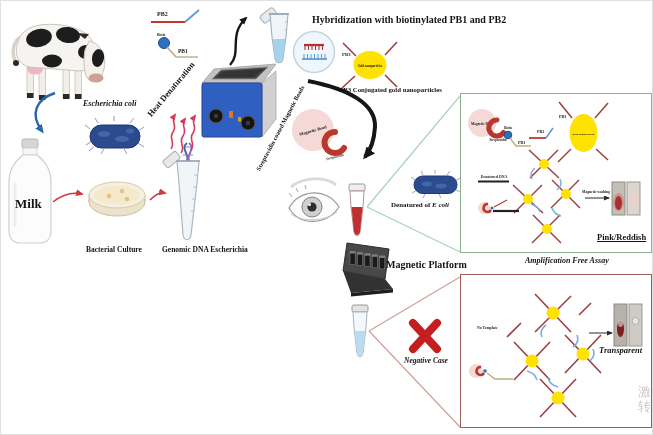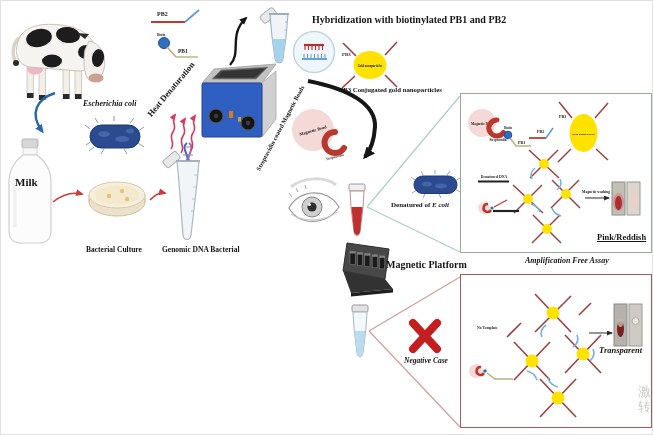--- a/index.html
+++ b/index.html
@@ -363,23 +363,23 @@
       <path d="M128,58 L151,58" stroke="#2a2a2a" stroke-width="1" marker-end="url(#mTiny)"></path>
       <rect x="153" y="29" width="13" height="42" fill="#b5b2ac" stroke="#8a8a84"></rect>
       <ellipse cx="159.5" cy="54" rx="3.5" ry="8" fill="#7a2020"></ellipse>
       <ellipse cx="159.5" cy="48" rx="2.5" ry="4" fill="#c8b8b0" opacity="0.8"></ellipse>
       <rect x="168" y="29" width="13" height="42" fill="#cfcbc4" stroke="#9a9a94"></rect>
       <circle cx="174.5" cy="46" r="3.5" fill="#e8e5e0" stroke="#b0ada6"></circle>
     </svg>
   </div>
 
   <div class="lbl it" style="left:82px;top:99px;font-size:8px;">Escherichia coli</div>
-  <div class="lbl" style="left:14px;top:176px;font-size:11px;">Milk</div>
+  <div class="lbl" style="left:14px;top:196px;font-size:13px;">Milk</div>
   <div class="lbl" style="left:85px;top:245px;font-size:7.5px;">Bacterial Culture</div>
-  <div class="lbl" style="left:161px;top:245px;font-size:7.5px;">Genomic DNA Bacterial</div>
+  <div class="lbl" style="left:161px;top:245px;font-size:7.5px;">Genomic DNA Escherichia</div>
   <div class="lbl" style="left:136px;top:84px;font-size:8.5px;transform:rotate(-50deg);transform-origin:center;">Heat Denaturation</div>
   <div class="lbl" style="left:311px;top:14px;font-size:10px;">Hybridization with biotinylated PB1 and PB2</div>
   <div class="lbl" style="left:338px;top:85px;font-size:6.8px;">PB3 Conjugated gold nanoparticles</div>
   <div class="lbl" style="left:232px;top:124px;font-size:6.2px;transform:rotate(-62deg);transform-origin:center;">Streptavidin coated Magnetic Beads</div>
   <div class="lbl" style="left:390px;top:201px;font-size:7px;">
     <span>Denatured of</span>
     <span class="it">E coli</span>
   </div>
   <div class="lbl" style="left:385px;top:259px;font-size:10px;">Magnetic Platform</div>
   <div class="lbl" style="left:403px;top:356px;font-size:7.5px;font-style:italic;">Negative Case</div>

